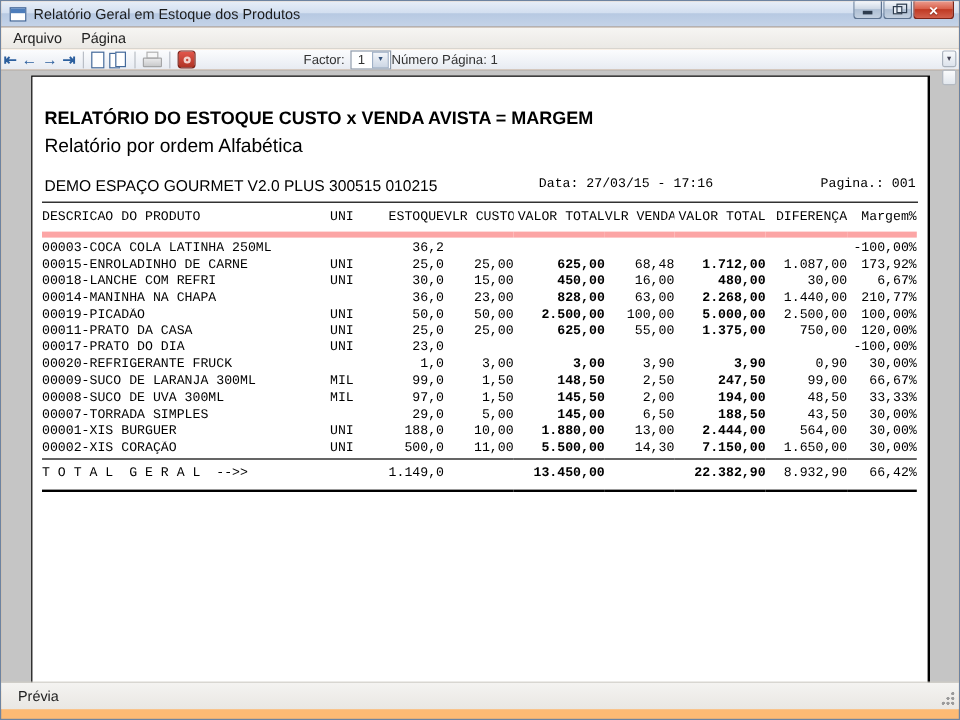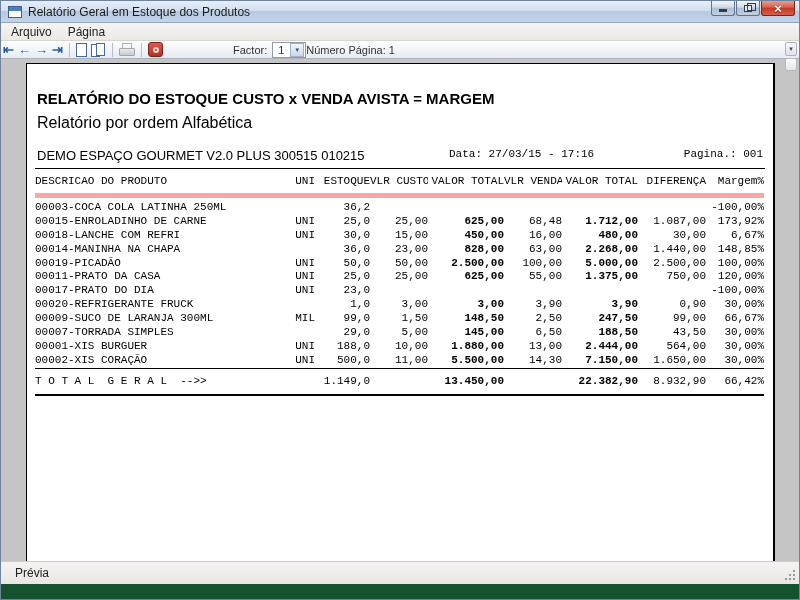--- a/index.html
+++ b/index.html
@@ -1,19 +1,19 @@
 <!DOCTYPE html>
 <html><head>
 <meta charset="utf-8">
 <style>
   * { margin:0; padding:0; box-sizing:border-box; }
   html,body { width:800px; height:600px; }
   body { font-family:"Liberation Sans", sans-serif; overflow:hidden; }
 
-  .window { position:relative; width:800px; height:600px; background:#14532d; border:1px solid #6d83a0; }
+  .window { position:relative; width:800px; height:600px; background:#fdba74; border:1px solid #6d83a0; }
 
   
   .titlebar { position:absolute; top:0; left:0; right:0; height:22px;
     background:linear-gradient(#e7eef8 0%, #d3dff0 45%, #b7c9e2 50%, #c4d3e8 100%);
     border-bottom:1px solid #93a5bd; display:flex; align-items:center; }
   .win-icon { width:14px; height:12px; margin:0 6px 0 7px; background:#fff; border:1px solid #3a5f93; position:relative; }
   .win-icon::before { content:""; position:absolute; left:0; top:0; right:0; height:4px; background:#4d7dbb; }
   .win-title { font-size:12px; color:#1c1c1c; }
   .win-buttons { position:absolute; right:4px; top:0; display:flex; }
   .win-btn { width:24px; height:15px; margin-left:1px; border:1px solid #5d7390; border-top:none;
@@ -41,21 +41,21 @@
   .pg-icon { width:11px; height:14px; background:#fff; border:1px solid #44699a; }
   .pg-double { position:relative; width:15px; height:14px; }
   .pg-double .p1, .pg-double .p2 { position:absolute; width:9px; height:13px; background:#fff; border:1px solid #44699a; }
   .pg-double .p1 { left:0; top:1px; } .pg-double .p2 { left:5px; top:0; }
   .printer { width:16px; height:13px; position:relative; opacity:.75; }
   .printer .pr-body { position:absolute; bottom:0; left:0; width:16px; height:8px; background:linear-gradient(#e6e6e6,#bfbfbf); border:1px solid #8d8d8d; border-radius:1px; }
   .printer .pr-paper { position:absolute; top:0; left:3px; width:10px; height:6px; background:#f7f7f7; border:1px solid #9a9a9a; }
   .exit-icon { width:15px; height:15px; border-radius:3px; border:1px solid #7e241a;
     background:linear-gradient(#e2574c,#b03425); display:flex; align-items:center; justify-content:center; }
   .exit-icon .ring { width:6px; height:6px; border:2px solid #f3d3cd; border-radius:50%; }
-  .factor-label { margin-left:68px; }
+  .factor-label { margin-left:88px; }
   .combo { display:flex; margin-left:5px; border:1px solid #8f9bab; background:#fff; height:16px; align-items:center; }
   .combo .val { width:16px; text-align:center; font-size:11px; }
   .combo .drop { width:14px; height:14px; margin:0 1px; background:linear-gradient(#f3f6fa,#ccd6e4); border:1px solid #9fb0c6;
     display:flex; align-items:center; justify-content:center; font-size:6px; color:#33517a; }
   .page-info { }
   .tb-overflow { position:absolute; right:2px; top:1px; width:12px; height:14px; background:linear-gradient(#f8fafc,#dde3ec);
     border:1px solid #aab2bd; border-radius:2px; display:flex; align-items:center; justify-content:center; font-size:7px; color:#445; }
   .tb-under { position:absolute; right:2px; top:17px; width:12px; height:13px; background:linear-gradient(#fafbfc,#e2e7ee); border:1px solid #b4bac2; border-radius:2px; z-index:5; }
 
   
@@ -70,26 +70,26 @@
   .rpt-company { font-size:13px; }
   .rpt-date { position:absolute; left:412px; top:2px; font-family:"Liberation Mono", monospace; font-size:11px; }
   .rpt-page { position:absolute; right:2px; top:2px; font-family:"Liberation Mono", monospace; font-size:11px; }
   .hr { height:0; border-top:1px solid #000; margin-top:6px; }
 
   table.rpt { width:729px; margin-top:3px; border-collapse:collapse; table-layout:fixed;
     font-family:"Liberation Mono", monospace; font-size:11px; }
   table.rpt td { white-space:pre; overflow:hidden; line-height:13.9px; vertical-align:bottom; }
   table.rpt thead td { border-bottom:5px solid #fca5a5; padding:3px 0 4px; }
   table.rpt tbody tr:first-child td { padding-top:3px; }
-  td.al { text-align:left; } td.ac { text-align:right; } td.ar { text-align:right; }
+  td.al { text-align:left; } td.ac { text-align:left; } td.ar { text-align:right; }
   td.b { font-weight:bold; }
   tr.total td { border-top:1px solid #000; border-bottom:2px solid #000; padding:6px 0 5px; }
 
   
-  .statusbar { position:absolute; left:0; right:0; bottom:15px; height:23px; background:linear-gradient(#f4f3f1,#e9e7e3);
+  .statusbar { position:absolute; left:0; right:0; bottom:8px; height:23px; background:linear-gradient(#f4f3f1,#e9e7e3);
     border-top:1px solid #cfccc6; font-size:12px; color:#222; display:flex; align-items:center; }
   .status-text { margin-left:14px; }
   .grip { position:absolute; right:3px; bottom:3px; width:12px; height:12px;
     background:
       radial-gradient(circle at 10px 2px, #9a9a9a 1.2px, transparent 1.5px),
       radial-gradient(circle at 10px 6px, #9a9a9a 1.2px, transparent 1.5px),
       radial-gradient(circle at 6px 6px,  #9a9a9a 1.2px, transparent 1.5px),
       radial-gradient(circle at 10px 10px,#9a9a9a 1.2px, transparent 1.5px),
       radial-gradient(circle at 6px 10px, #9a9a9a 1.2px, transparent 1.5px),
       radial-gradient(circle at 2px 10px, #9a9a9a 1.2px, transparent 1.5px);
@@ -239,21 +239,21 @@
               </tr>
               <tr>
                 <td class="al">00014-MANINHA NA CHAPA</td>
                 <td class="ac"></td>
                 <td class="ar">36,0</td>
                 <td class="ar">23,00</td>
                 <td class="ar b">828,00</td>
                 <td class="ar">63,00</td>
                 <td class="ar b">2.268,00</td>
                 <td class="ar">1.440,00</td>
-                <td class="ar">148,85%</td>
+                <td class="ar">210,77%</td>
               </tr>
               <tr>
                 <td class="al">00019-PICADÃO</td>
                 <td class="ac">UNI</td>
                 <td class="ar">50,0</td>
                 <td class="ar">50,00</td>
                 <td class="ar b">2.500,00</td>
                 <td class="ar">100,00</td>
                 <td class="ar b">5.000,00</td>
                 <td class="ar">2.500,00</td>
@@ -297,20 +297,31 @@
                 <td class="ac">MIL</td>
                 <td class="ar">99,0</td>
                 <td class="ar">1,50</td>
                 <td class="ar b">148,50</td>
                 <td class="ar">2,50</td>
                 <td class="ar b">247,50</td>
                 <td class="ar">99,00</td>
                 <td class="ar">66,67%</td>
               </tr>
               <tr>
+                <td class="al">00008-SUCO DE UVA 300ML</td>
+                <td class="ac">MIL</td>
+                <td class="ar">97,0</td>
+                <td class="ar">1,50</td>
+                <td class="ar b">145,50</td>
+                <td class="ar">2,00</td>
+                <td class="ar b">194,00</td>
+                <td class="ar">48,50</td>
+                <td class="ar">33,33%</td>
+              </tr>
+              <tr>
                 <td class="al">00007-TORRADA SIMPLES</td>
                 <td class="ac"></td>
                 <td class="ar">29,0</td>
                 <td class="ar">5,00</td>
                 <td class="ar b">145,00</td>
                 <td class="ar">6,50</td>
                 <td class="ar b">188,50</td>
                 <td class="ar">43,50</td>
                 <td class="ar">30,00%</td>
               </tr>

